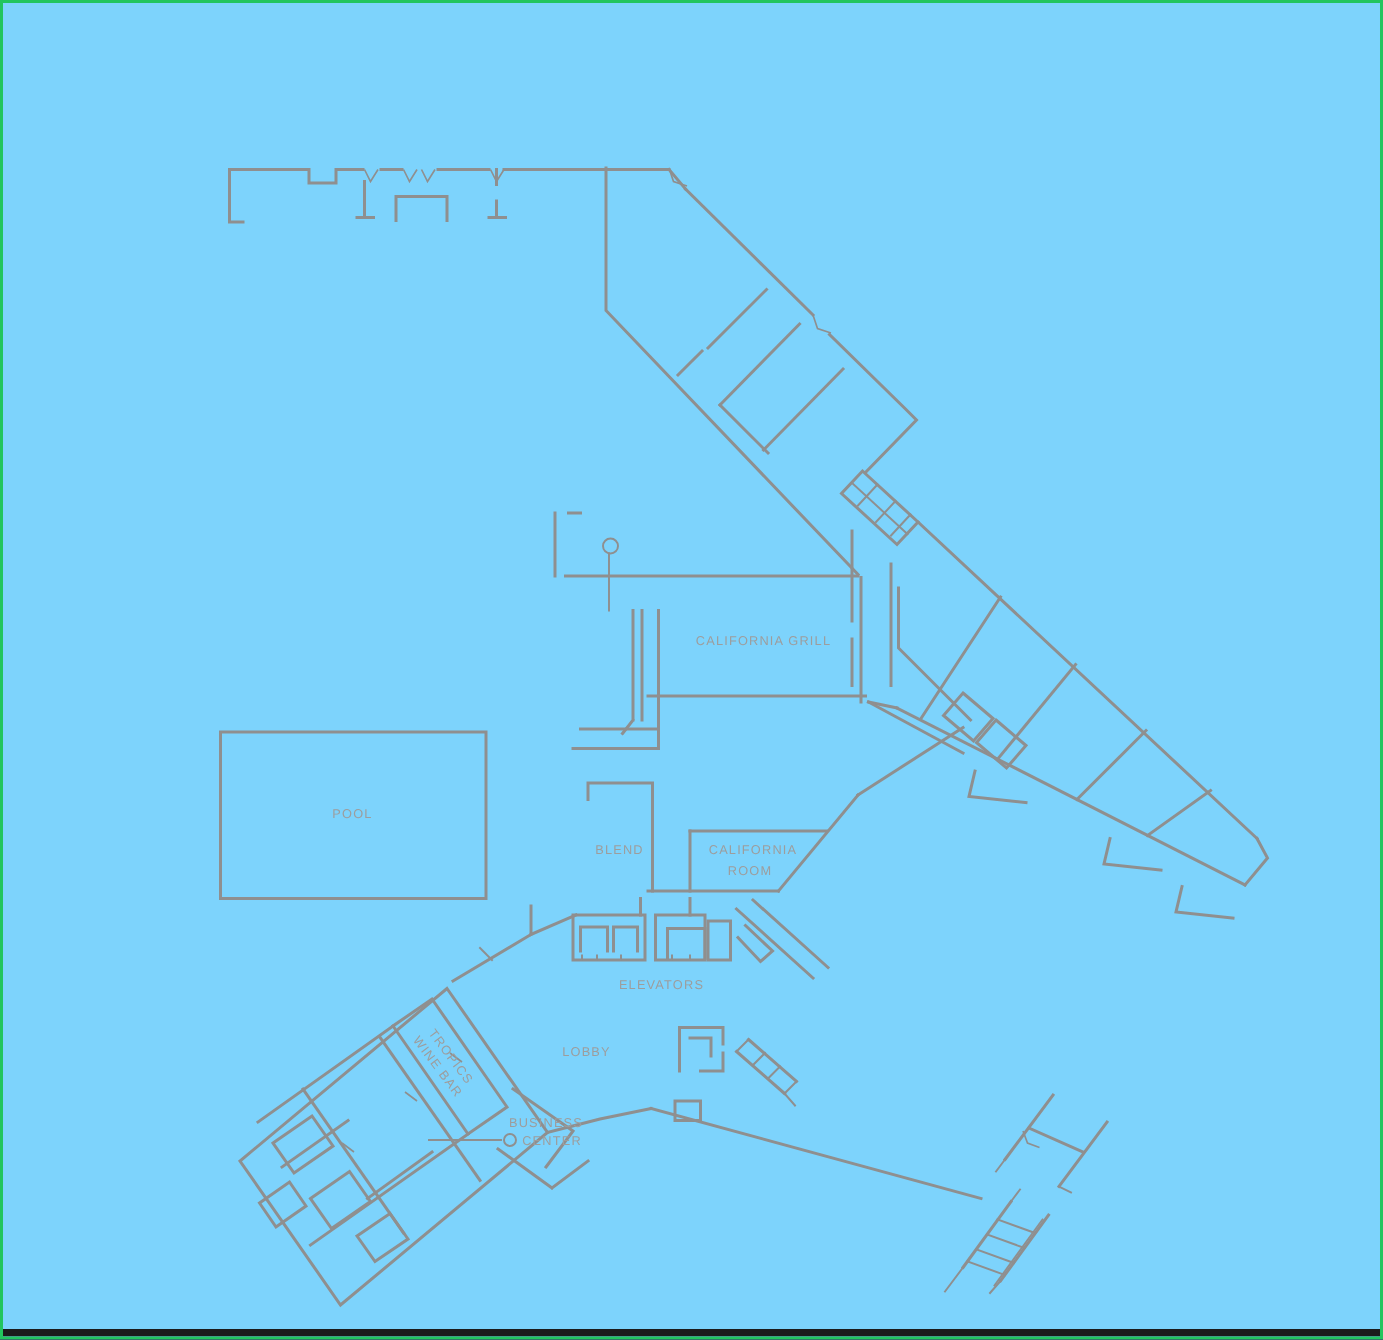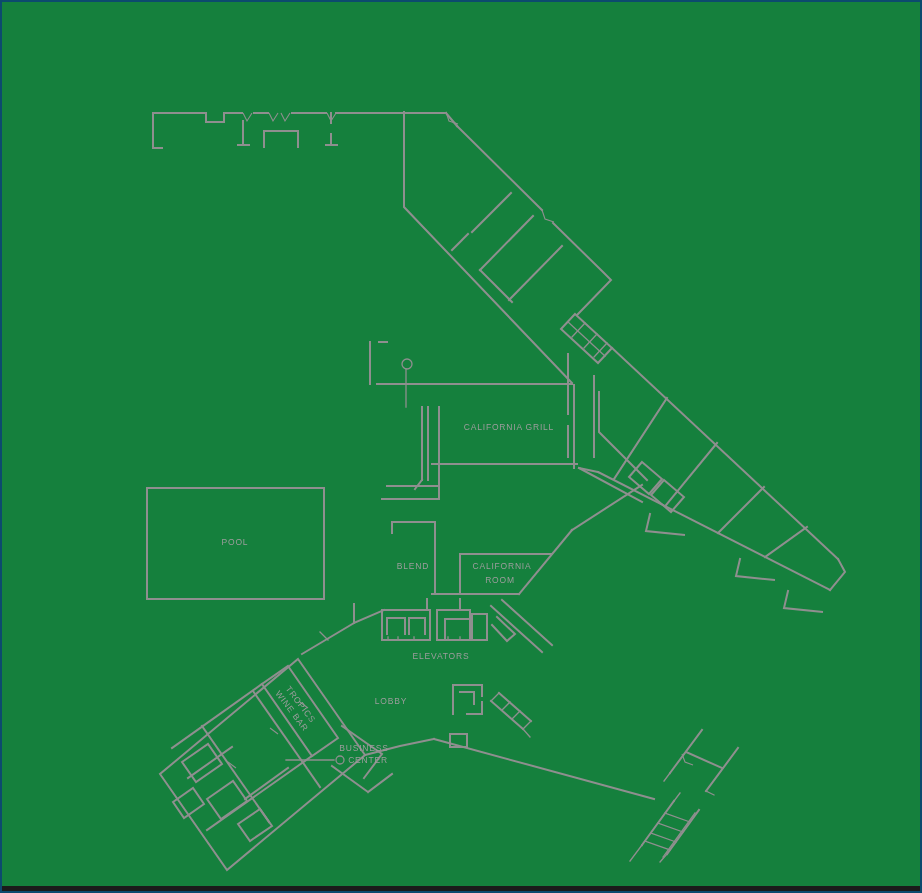--- a/index.html
+++ b/index.html
@@ -1,20 +1,20 @@
 <!DOCTYPE html>
 <html><head>
 <meta charset="utf-8">
 <style>
   html,body{margin:0;padding:0;background:#000;}
   .screen{
     position:relative;
     width:918px;height:889px;
-    background:#15803d;
-    border:2px solid #0c4a6e;
+    background:#7dd3fc;
+    border:2px solid #22c55e;
     overflow:hidden;
     font-family:"Liberation Sans", sans-serif;
   }
   .bottom-strip{
     position:absolute;left:0;right:0;bottom:0;height:5px;
     background:#1b1b1b;
   }
   svg{position:absolute;left:0;top:0;}
   .wall{stroke:#8f8f8f;stroke-width:2;fill:none;stroke-linecap:square;}
   .wall-thin{stroke:#8f8f8f;stroke-width:1.3;fill:none;stroke-linecap:square;}

